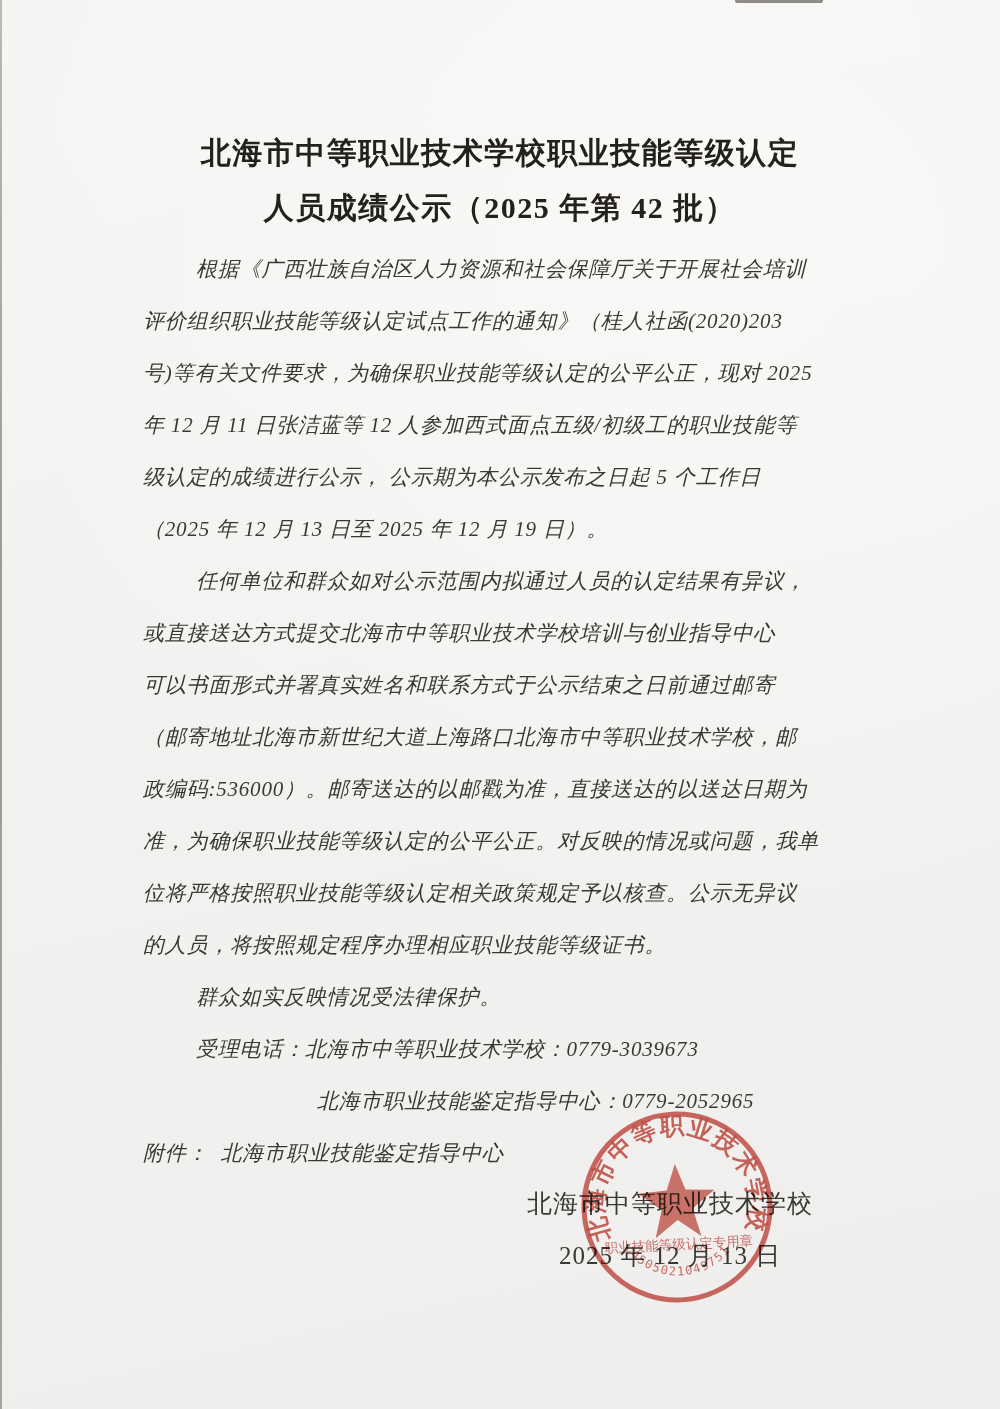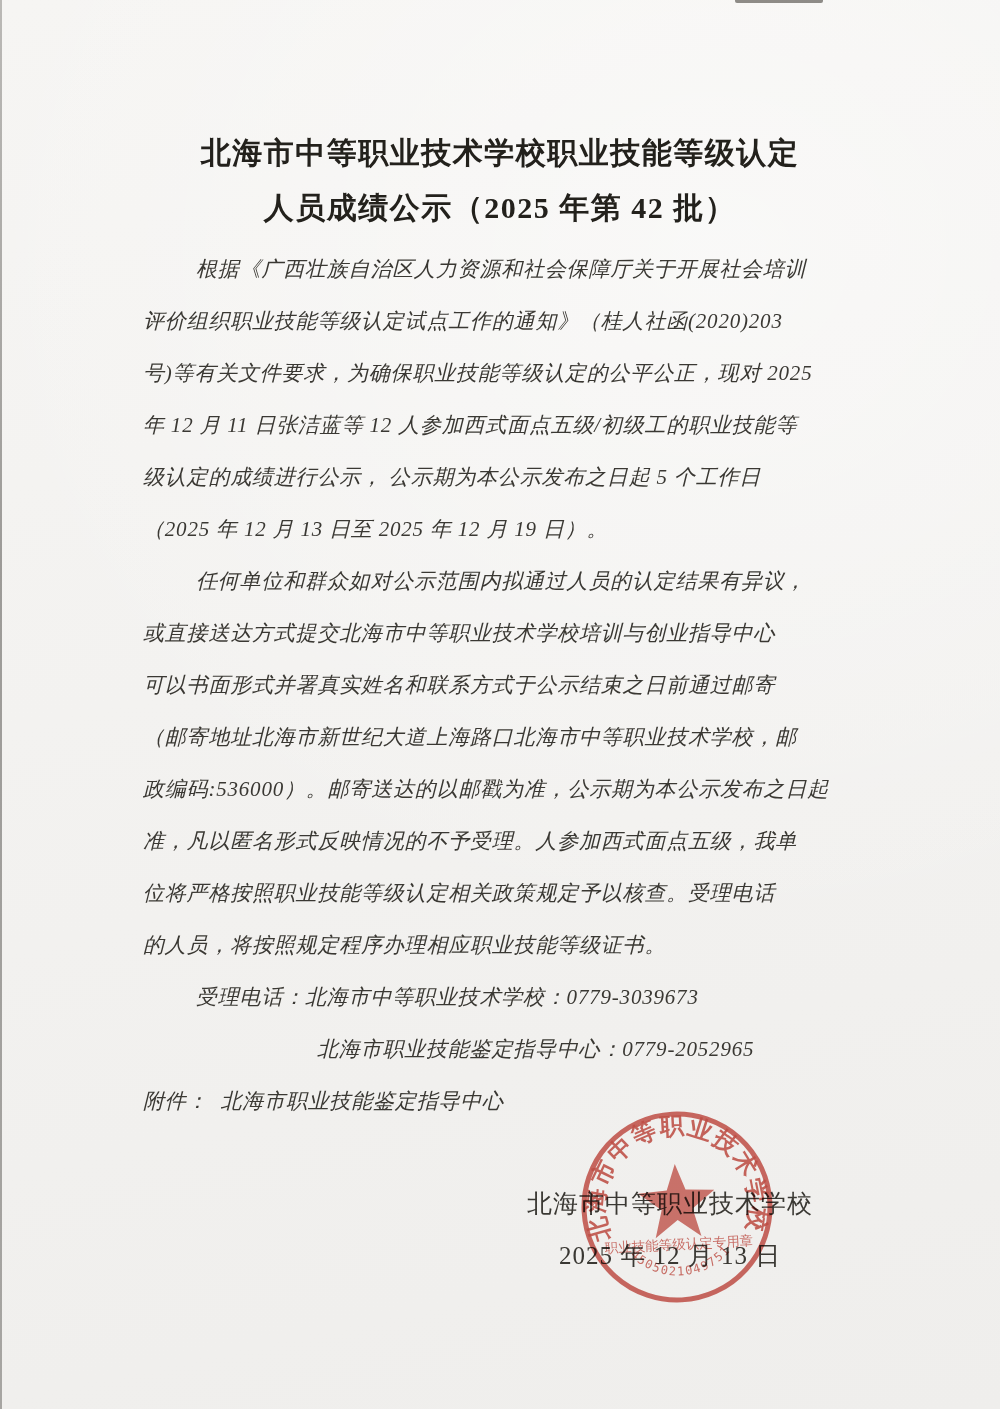--- a/index.html
+++ b/index.html
@@ -94,25 +94,26 @@
     <div class="line">评价组织职业技能等级认定试点工作的通知》（桂人社函(2020)203</div>
     <div class="line">号)等有关文件要求，为确保职业技能等级认定的公平公正，现对 2025</div>
     <div class="line">年 12 月 11 日张洁蓝等 12 人参加西式面点五级/初级工的职业技能等</div>
     <div class="line">级认定的成绩进行公示， 公示期为本公示发布之日起 5 个工作日</div>
     <div class="line">（2025 年 12 月 13 日至 2025 年 12 月 19 日）。</div>
 
     <div class="line ind">任何单位和群众如对公示范围内拟通过人员的认定结果有异议，</div>
     <div class="line">或直接送达方式提交北海市中等职业技术学校培训与创业指导中心</div>
     <div class="line">可以书面形式并署真实姓名和联系方式于公示结束之日前通过邮寄</div>
     <div class="line">（邮寄地址北海市新世纪大道上海路口北海市中等职业技术学校，邮</div>
-    <div class="line">政编码:536000）。邮寄送达的以邮戳为准，公示期为本公示发布之日起</div>
-    <div class="line">准，凡以匿名形式反映情况的不予受理。人参加西式面点五级，我单</div>
-    <div class="line">位将严格按照职业技能等级认定相关政策规定予以核查。受理电话</div>
+    <div class="line">政编码:536000）。邮寄送达的以邮戳为准，直接送达的以送达日期为</div>
+    <div class="line">准，为确保职业技能等级认定的公平公正。对反映的情况或问题，我单</div>
+    <div class="line">位将严格按照职业技能等级认定相关政策规定予以核查。公示无异议</div>
     <div class="line">的人员，将按照规定程序办理相应职业技能等级证书。</div>
 
+    <div class="line ind">群众如实反映情况受法律保护。</div>
 
     <div class="line ind">受理电话：北海市中等职业技术学校：0779-3039673</div>
     <div class="line ind2">北海市职业技能鉴定指导中心：0779-2052965</div>
 
     <div class="line">附件：  北海市职业技能鉴定指导中心</div>
   </div>
 
   <div class="sign-block">
     <div class="sign-line">北海市中等职业技术学校</div>
     <div class="sign-line">2025 年 12 月 13 日</div>

